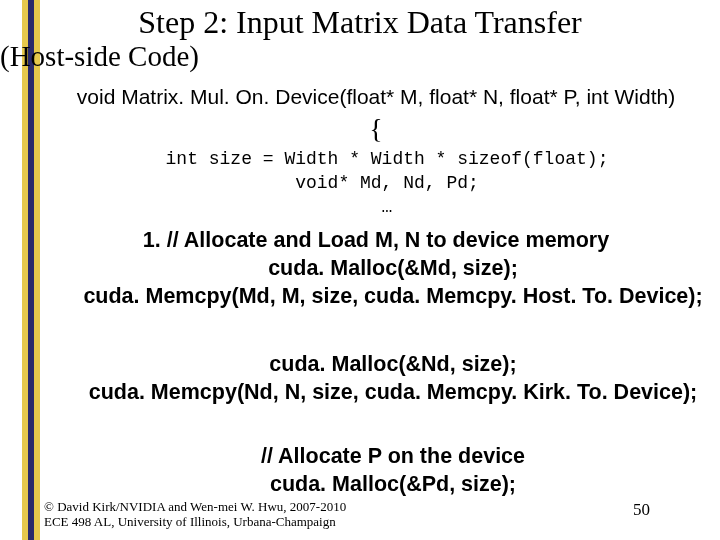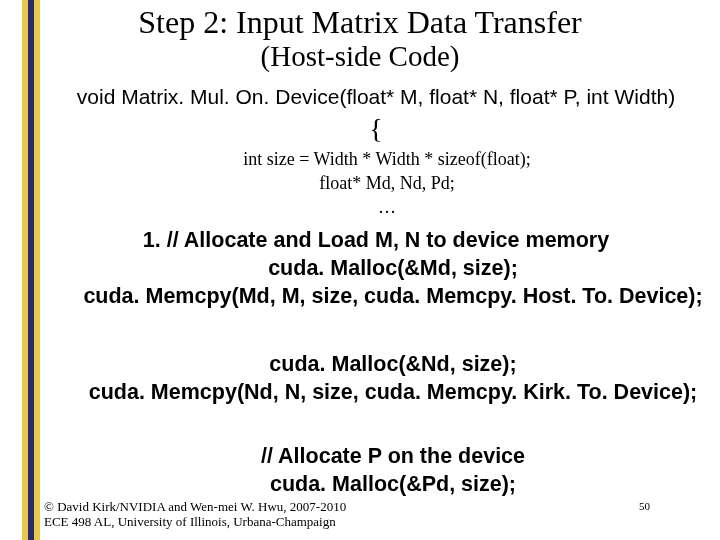--- a/index.html
+++ b/index.html
@@ -30,42 +30,42 @@
     height: 540px;
     box-sizing: border-box;
   }
   .title {
     text-align: center;
     font-size: 32px;
     margin-top: 6px;
     line-height: 1.05;
   }
   .subtitle {
-    text-align: center;
+    text-align: left;
     font-size: 29px;
     margin-top: 2px;
     line-height: 1.0;
     font-family: Liberation Serif, serif;
   }
   .body {
     padding-left: 44px;
     padding-right: 12px;
     text-align: center;
   }
   .sig {
     font-family: Arial, Helvetica, sans-serif;
     font-size: 21px;
     margin-top: 14px;
   }
   .brace {
     font-size: 28px;
     margin-top: 4px;
   }
   .inner {
-    font-family: Liberation Serif, serif;
+    font-family: Liberation Mono, monospace;
     font-size: 18px;
     margin-left: 22px;
     line-height: 1.35;
     margin-top: 2px;
   }
   .step {
     font-family: Arial, Helvetica, sans-serif;
     font-size: 21.5px;
     line-height: 1.3;
     margin-top: 8px;
@@ -81,22 +81,22 @@
   .footer {
     position: absolute;
     left: 44px;
     bottom: 10px;
     font-size: 13px;
     line-height: 1.2;
   }
   .pagenum {
     position: absolute;
     right: 70px;
-    bottom: 28px;
-    font-size: 11px;
+    bottom: 20px;
+    font-size: 17px;
   }
 </style>
 </head>
 <body>
 
 <div class="bar bar-yellow"></div>
 <div class="bar bar-navy"></div>
 <div class="bar bar-yellow2"></div>
 
 <div class="slide">
@@ -104,21 +104,21 @@
   <div class="title">Step 2: Input Matrix Data Transfer</div>
   <div class="subtitle">(Host-side Code)</div>
 
   <div class="body">
 
     <div class="sig">void Matrix. Mul. On. Device(float* M, float* N, float* P, int Width)</div>
     <div class="brace">{</div>
 
     <div class="inner">
       <div>int size = Width * Width * sizeof(float);</div>
-      <div>float* Md, Nd, Pd;</div>
+      <div>void* Md, Nd, Pd;</div>
       <div>…</div>
     </div>
 
     <div class="step">
       <div>1. // Allocate and Load M, N to device memory</div>
       <div class="step-indent">cuda. Malloc(&amp;Md, size);</div>
       <div class="step-indent">cuda. Memcpy(Md, M, size, cuda. Memcpy. Host. To. Device);</div>
     </div>
 
     <div class="step block2">

